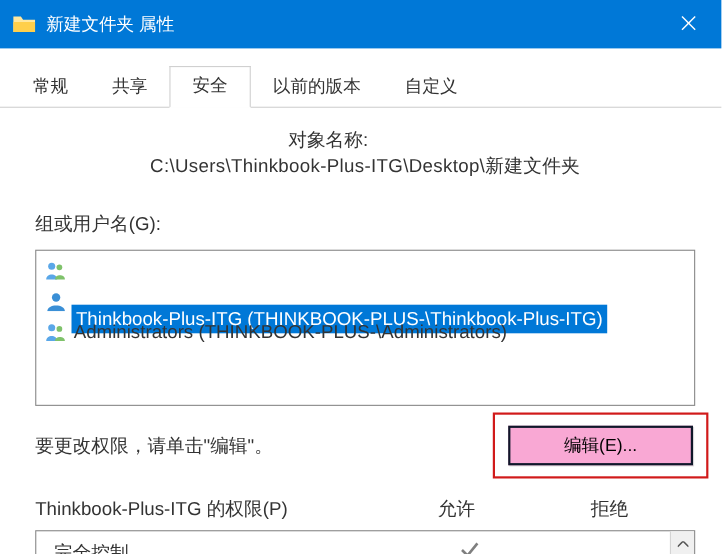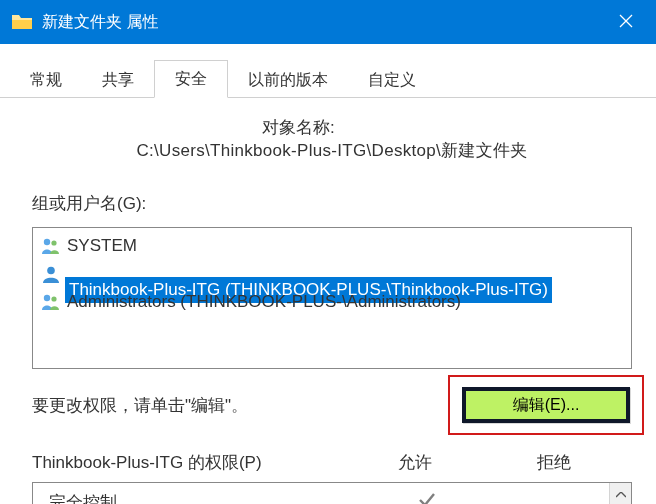--- a/index.html
+++ b/index.html
@@ -105,22 +105,22 @@
   .edit-row {
     display: flex;
     align-items: center;
     padding-right: 2px;
   }
   .edit-row .edit-label { flex: 1; font-size: 17px; }
   .edit-btn-wrap { position: relative; }
   .edit-btn {
     width: 168px; height: 36px;
     font-size: 16px;
-    background: #bef264;
-    border: 4px solid #0f172a;
+    background: #f9a8d4;
+    border: 2px solid #0f172a;
     box-shadow: 1px 1px 0 rgba(0,0,0,0.15);
     cursor: pointer;
   }
   .highlight-box {
     position: absolute;
     border: 2px solid #d11a1a;
     top: -12px; bottom: -12px; left: -14px; right: -14px;
     pointer-events: none;
   }
 
@@ -208,21 +208,20 @@
   <div class="listbox" id="principals-list">
       <div class="listitem">
         <span class="ico">
           <svg width="20" height="18" viewBox="0 0 20 18">
             <circle cx="6" cy="5" r="3.2" fill="#5aa7e8"></circle>
             <circle cx="13" cy="6" r="2.6" fill="#7fc26b"></circle>
             <path d="M1 17 C1 11 11 11 11 17 Z" fill="#5aa7e8"></path>
             <path d="M9 17 C9 12 18 12 18 17 Z" fill="#7fc26b"></path>
           </svg>
         </span>
-        <span class="txt">SYSTEM</span>
       </div>
       <div class="listitem selected">
         <span class="ico">
           <svg width="20" height="18" viewBox="0 0 20 18">
             <circle cx="10" cy="5.5" r="3.8" fill="#3a8fd6"></circle>
             <path d="M2 18 C2 11 18 11 18 18 Z" fill="#3a8fd6"></path>
           </svg>
         </span>
         <span class="txt">Thinkbook-Plus-ITG (THINKBOOK-PLUS-\Thinkbook-Plus-ITG)</span>
       </div>

